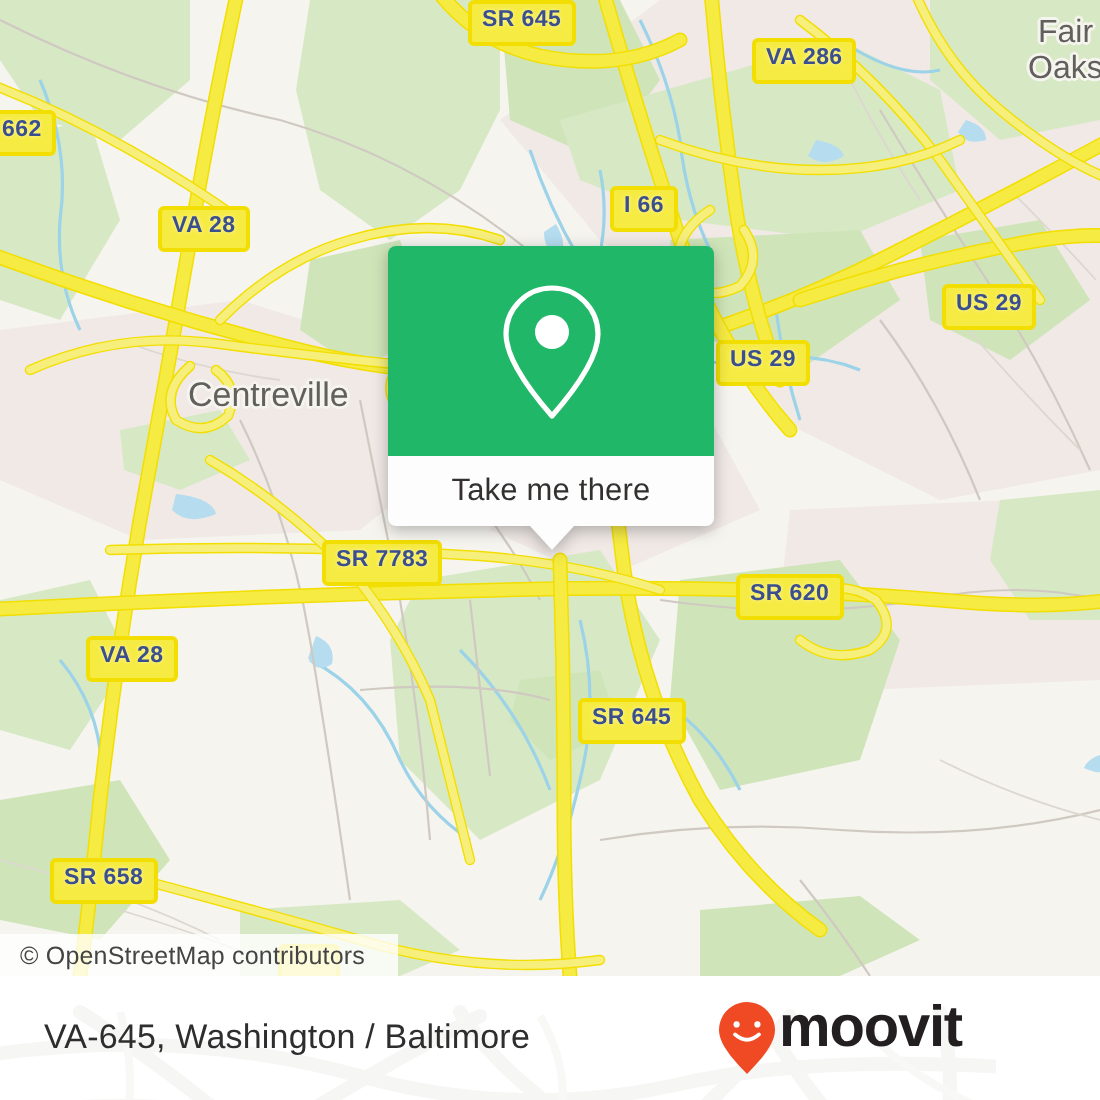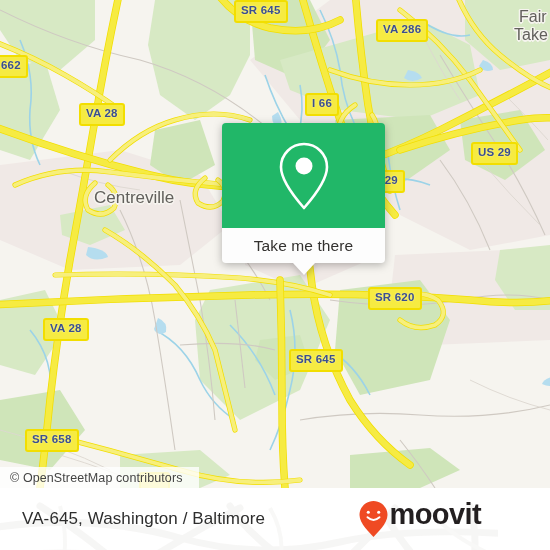--- a/index.html
+++ b/index.html
@@ -70,21 +70,20 @@
       -1px -1px #f6f4ef, 1px -1px #f6f4ef, -1px 1px #f6f4ef, 1px 1px #f6f4ef;
   }
 
   
   .popup {
     position: absolute;
     left: 194px;
     top: 123px;
     width: 163px;
     filter: drop-shadow(0 2px 4px rgba(0,0,0,0.28));
-    margin-left: 28px;
   }
   .popup-top {
     height: 105px;
     background: #21b768;
     border-radius: 4px 4px 0 0;
     display: flex;
     align-items: center;
     justify-content: center;
   }
   .popup-bottom {
@@ -299,29 +298,30 @@
       <path class="sec" d="M205 178 Q190 190 198 203 Q212 212 223 201 Q229 188 218 180"></path>
     </svg>
 
     <div class="shield" style="left:234px; top:0px;">SR 645</div>
     <div class="shield" style="left:376px; top:19px;">VA 286</div>
     <div class="shield" style="left:-6px;  top:55px;">662</div>
     <div class="shield" style="left:79px;  top:103px;">VA 28</div>
     <div class="shield" style="left:305px; top:93px;">I 66</div>
     <div class="shield" style="left:471px; top:142px;">US 29</div>
     <div class="shield" style="left:358px; top:170px;">US 29</div>
+    <div class="shield" style="left:161px; top:270px;">SR 7783</div>
     <div class="shield" style="left:368px; top:287px;">SR 620</div>
     <div class="shield" style="left:43px;  top:318px;">VA 28</div>
     <div class="shield" style="left:289px; top:349px;">SR 645</div>
     <div class="shield" style="left:25px;  top:429px;">SR 658</div>
     <div class="shield" style="left:139px; top:472px; opacity:0.95;">&nbsp;&nbsp;&nbsp;&nbsp;&nbsp;</div>
 
     <div class="place" style="left:94px;  top:188px;">Centreville</div>
     <div class="place" style="left:519px; top:8px;  font-size:16px;">Fair</div>
-    <div class="place" style="left:514px; top:26px; font-size:16px;">Take</div>
+    <div class="place" style="left:514px; top:26px; font-size:16px;">Oaks</div>
 
     <div class="popup">
       <div class="popup-top">
         <svg width="58" height="72" viewBox="0 0 58 72">
           <path d="M29 4 C16.3 4 6 14.3 6 27 C6 41 22 60 29 68 C36 60 52 41 52 27 C52 14.3 41.7 4 29 4 Z" fill="none" stroke="#ffffff" stroke-width="2.6" stroke-linejoin="round"></path>
           <circle cx="29" cy="26" r="8.5" fill="#ffffff"></circle>
         </svg>
       </div>
       <div class="popup-bottom">
         <span class="popup-label">Take me there</span>

